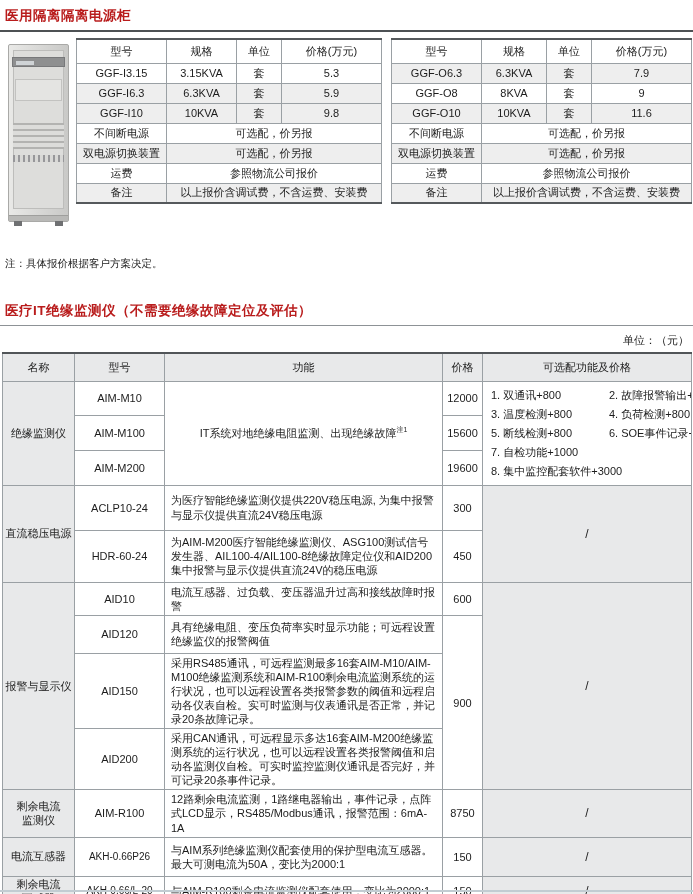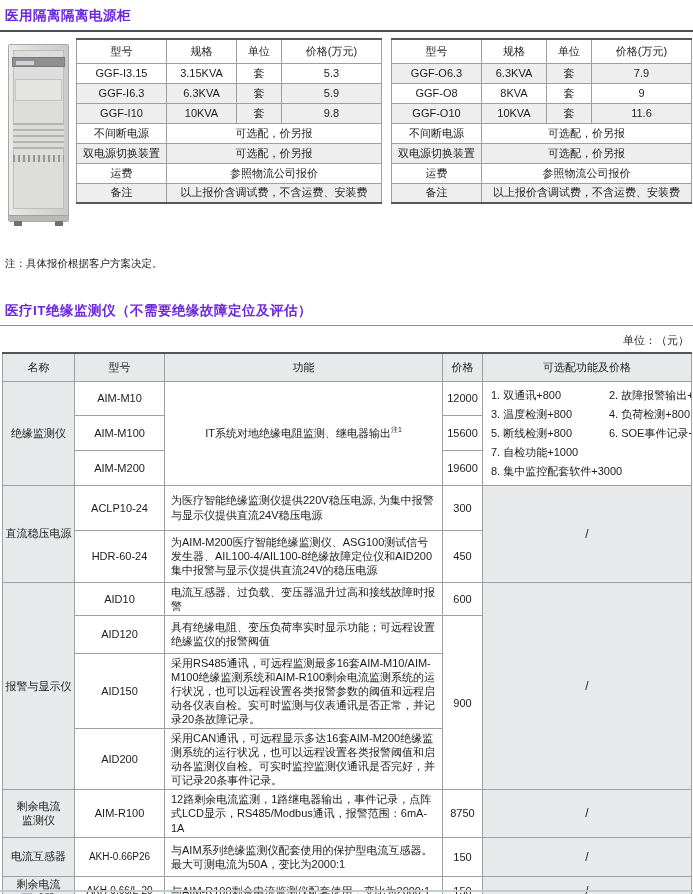--- a/index.html
+++ b/index.html
@@ -2,21 +2,21 @@
 <html><head>
 <meta charset="utf-8">
 <style>
   * { margin:0; padding:0; box-sizing:border-box; }
   html,body { background:#fff; }
   .page {
     position:relative; width:693px; height:894px; background:#fff;
     font-family:"Liberation Sans","DejaVu Sans",sans-serif; color:#1c1c1c;
     overflow:hidden;
   }
-  .sec-title { position:absolute; left:5px; font-size:13.5px; font-weight:700; color:#6d28d9; letter-spacing:.5px; }
+  .sec-title { position:absolute; left:5px; font-size:13.5px; font-weight:700; color:#b91c1c; letter-spacing:.5px; }
   .rule { position:absolute; left:0; width:693px; height:0; }
   .rule-dark { border-top:2px solid #4d5154; }
   .rule-thin { border-top:1px solid #8d9296; }
   .note { position:absolute; left:5px; font-size:10.5px; color:#222; }
   .unit { position:absolute; right:4px; font-size:11px; color:#1c1c1c; }
 
   table { border-collapse:collapse; table-layout:fixed; }
   th,td { border:1px solid #9aa0a4; font-size:11px; font-weight:400; color:#1c1c1c; vertical-align:middle; }
 
   
@@ -206,21 +206,21 @@
       <th>型号</th>
       <th>功能</th>
       <th>价格</th>
       <th>可选配功能及价格</th>
     </tr>
 
     <tr class="rh34">
       <td class="name" rowspan="3">绝缘监测仪</td>
       <td class="model">AIM-M10</td>
       <td class="func func-c" rowspan="3">
-        <span>IT系统对地绝缘电阻监测、继电器输出</span><sup>注1</sup>
+        <span>IT系统对地绝缘电阻监测、出现绝缘故障</span><sup>注1</sup>
       </td>
       <td class="price">12000</td>
       <td class="opts" rowspan="3">
         <div><span class="o1">1. 双通讯+800</span><span>2. 故障报警输出+400</span></div>
         <div><span class="o1">3. 温度检测+800</span><span>4. 负荷检测+800</span></div>
         <div><span class="o1">5. 断线检测+800</span><span>6. SOE事件记录+2000</span></div>
         <div><span class="o1">7. 自检功能+1000</span><span></span></div>
         <div><span class="o1">8. 集中监控配套软件+3000</span><span></span></div>
       </td>
     </tr>

